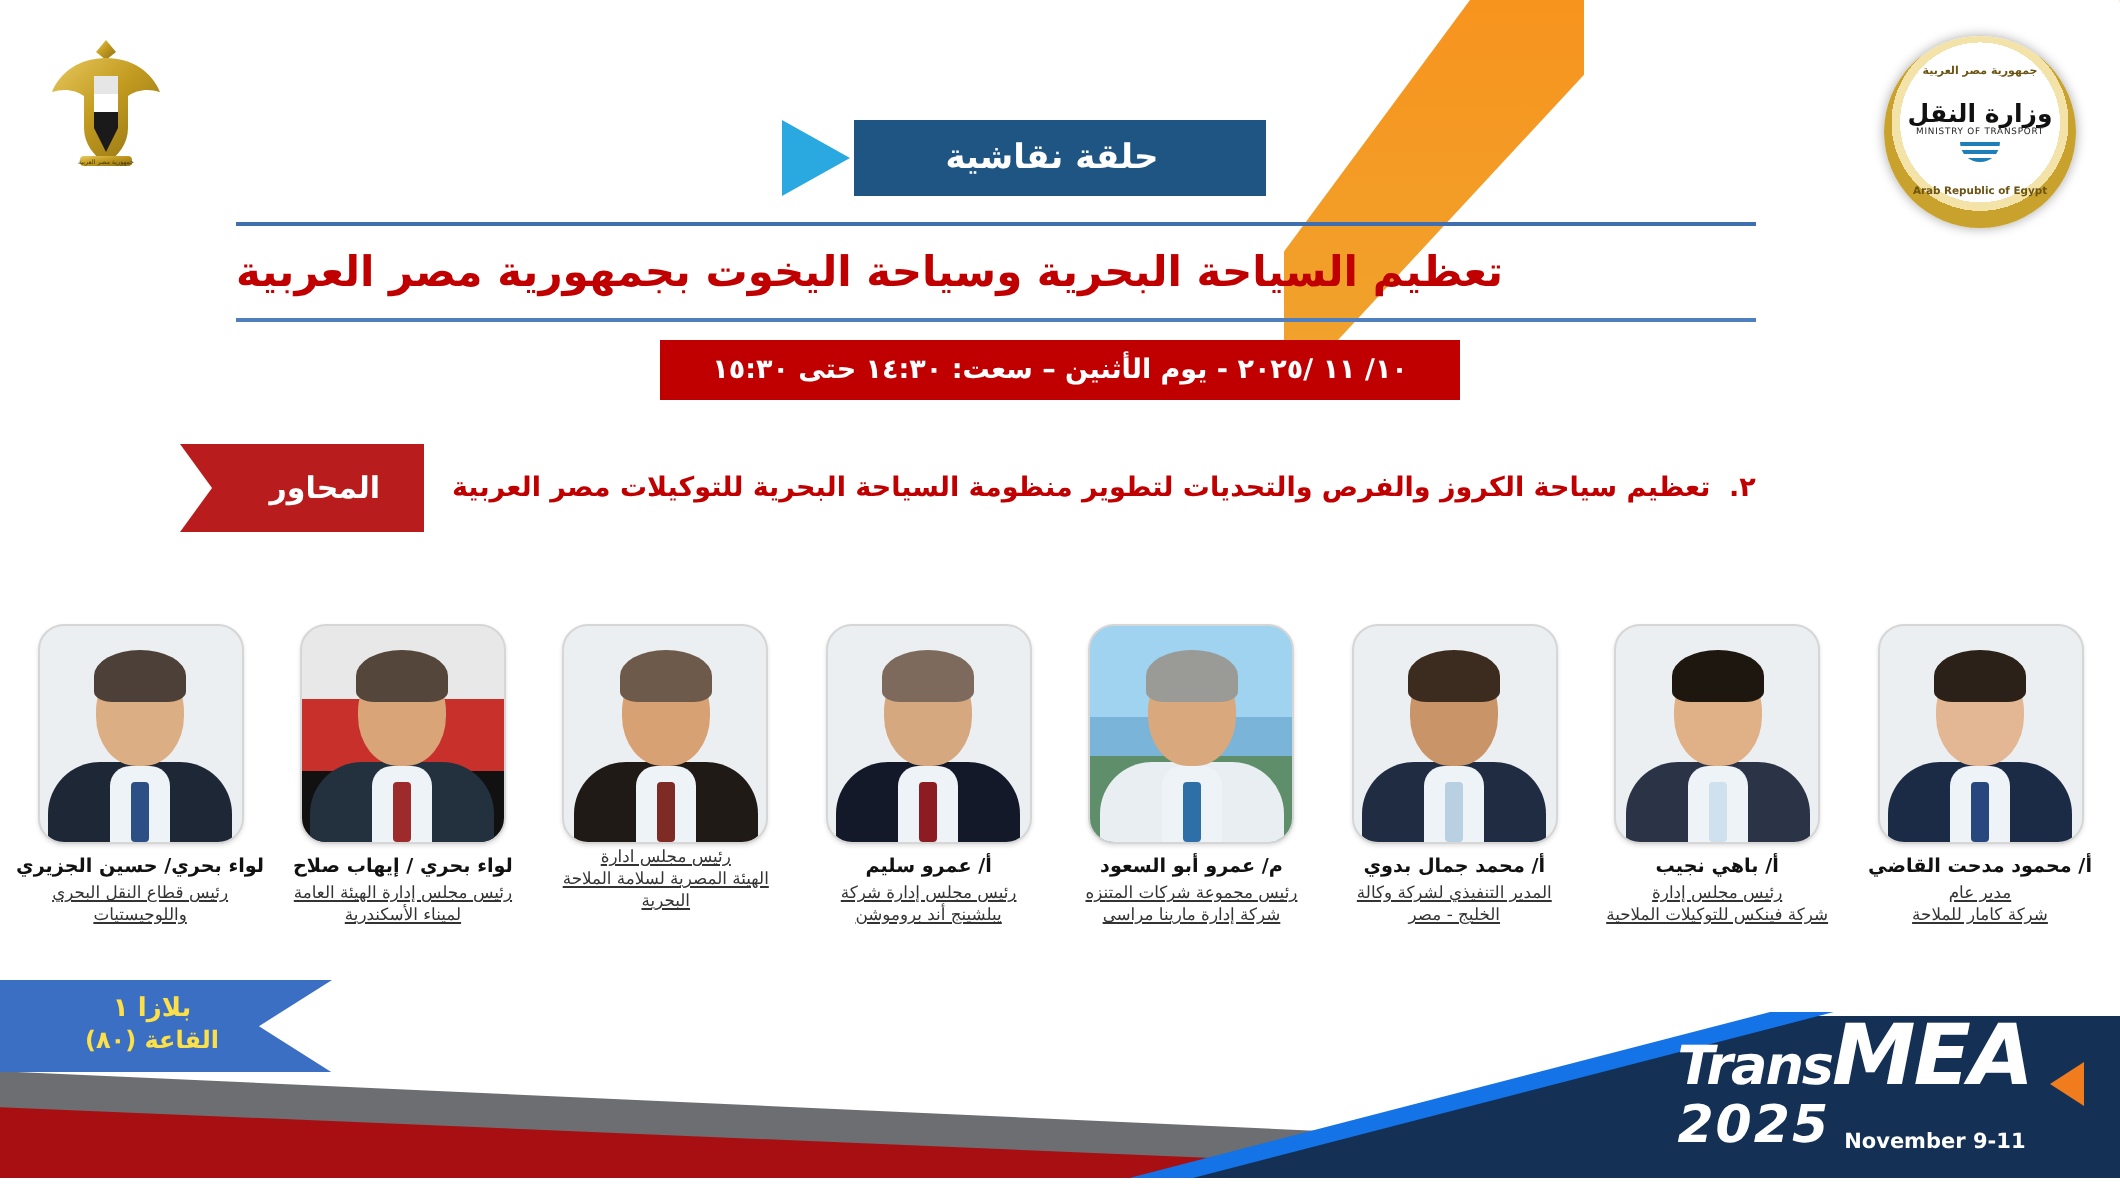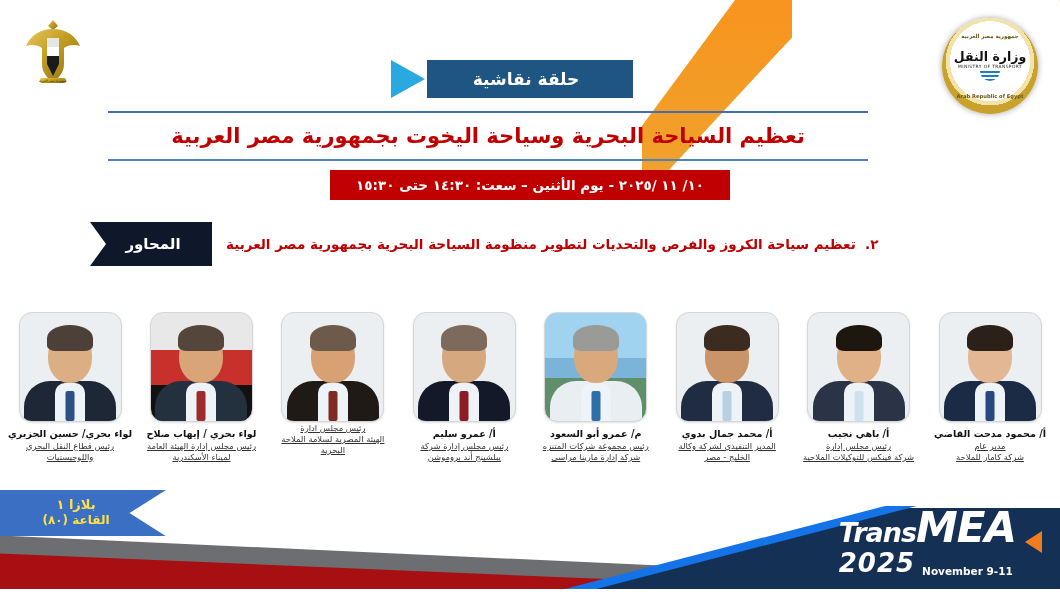--- a/index.html
+++ b/index.html
@@ -107,41 +107,41 @@
   .badge-arrow{
     position:absolute;left:-34px;top:0;width:0;height:0;
     border-style:solid;border-width:19px 0 19px 34px;
     border-color:transparent transparent transparent #1f5582;
   }
   .badge-arrow.cyan{
     left:-36px;border-left-color:#29a9e0;
   }
 
   
-  .title-block{position:absolute;top:111px;left:108px;width:760px;z-index:10;text-align:center;}
+  .title-block{position:absolute;top:111px;left:118px;width:760px;z-index:10;text-align:left;}
   .rule{height:2px;background:#3f6fae;width:100%;}
   .rule.bottom{background:#4f7fbe;}
   .main-title{
     color:#c00000;font-size:21px;font-weight:bold;line-height:1.5;
     padding:8px 0 6px;letter-spacing:0;
   }
 
   
   .date-row{position:absolute;top:170px;left:0;right:0;display:flex;justify-content:center;z-index:10;}
   .date-bar{
     background:#c00000;color:#fff;font-size:13.5px;font-weight:bold;
     padding:7px 26px;letter-spacing:.2px;white-space:nowrap;
   }
 
   
   .axes-zone{position:absolute;top:222px;left:90px;width:760px;z-index:10;
     display:flex;align-items:center;justify-content:flex-end;gap:14px;}
   .mehwar-flag{
-    position:relative;background:#0f172a;color:#fff;font-weight:bold;font-size:15px;
-    padding:13px 22px 13px 26px;min-width:74px;text-align:center;
+    position:relative;background:#b91c1c;color:#fff;font-weight:bold;font-size:15px;
+    padding:13px 22px 13px 26px;min-width:74px;text-align:right;
   }
   .mehwar-flag:after{
     content:"";position:absolute;left:0;top:0;height:100%;width:16px;
     background:#fff;
     clip-path:polygon(0 0, 100% 50%, 0 100%);
   }
   .axes-list{list-style:none;margin:0;padding:0;text-align:right;}
   .axes-list li{
     color:#c00000;font-size:13.5px;font-weight:bold;line-height:1.85;white-space:nowrap;
   }
@@ -290,21 +290,21 @@
     <div class="main-title">تعظيم السياحة البحرية وسياحة اليخوت بجمهورية مصر العربية</div>
     <div class="rule bottom"></div>
   </div>
 
   <div class="date-row">
     <div class="date-bar">١٠/ ١١ /٢٠٢٥ - يوم الأثنين  –  سعت:  ١٤:٣٠ حتى ١٥:٣٠</div>
   </div>
 
   <div class="axes-zone">
     <ul class="axes-list" id="axes-list">
-        <li><span class="axnum">٢.</span><span> تعظيم سياحة الكروز والفرص والتحديات لتطوير منظومة السياحة البحرية بجمهورية مصر العربية</span></li>
+        <li><span class="axnum">٢.</span><span> تعظيم سياحة الكروز والفرص والتحديات لتطوير منظومة السياحة البحرية للتوكيلات مصر العربية</span></li>
       </ul>
     <div class="mehwar-flag">المحاور</div>
   </div>
 
   <div class="speakers" id="speakers">
       <div class="spk">
         <div class="spk-photo bg-plain">
           <div class="face body" style="background: rgb(27, 42, 69);"></div>
           <div class="face head" style="background: rgb(227, 182, 148);"></div>
           <div class="face hair" style="background: rgb(43, 33, 24);"></div>

